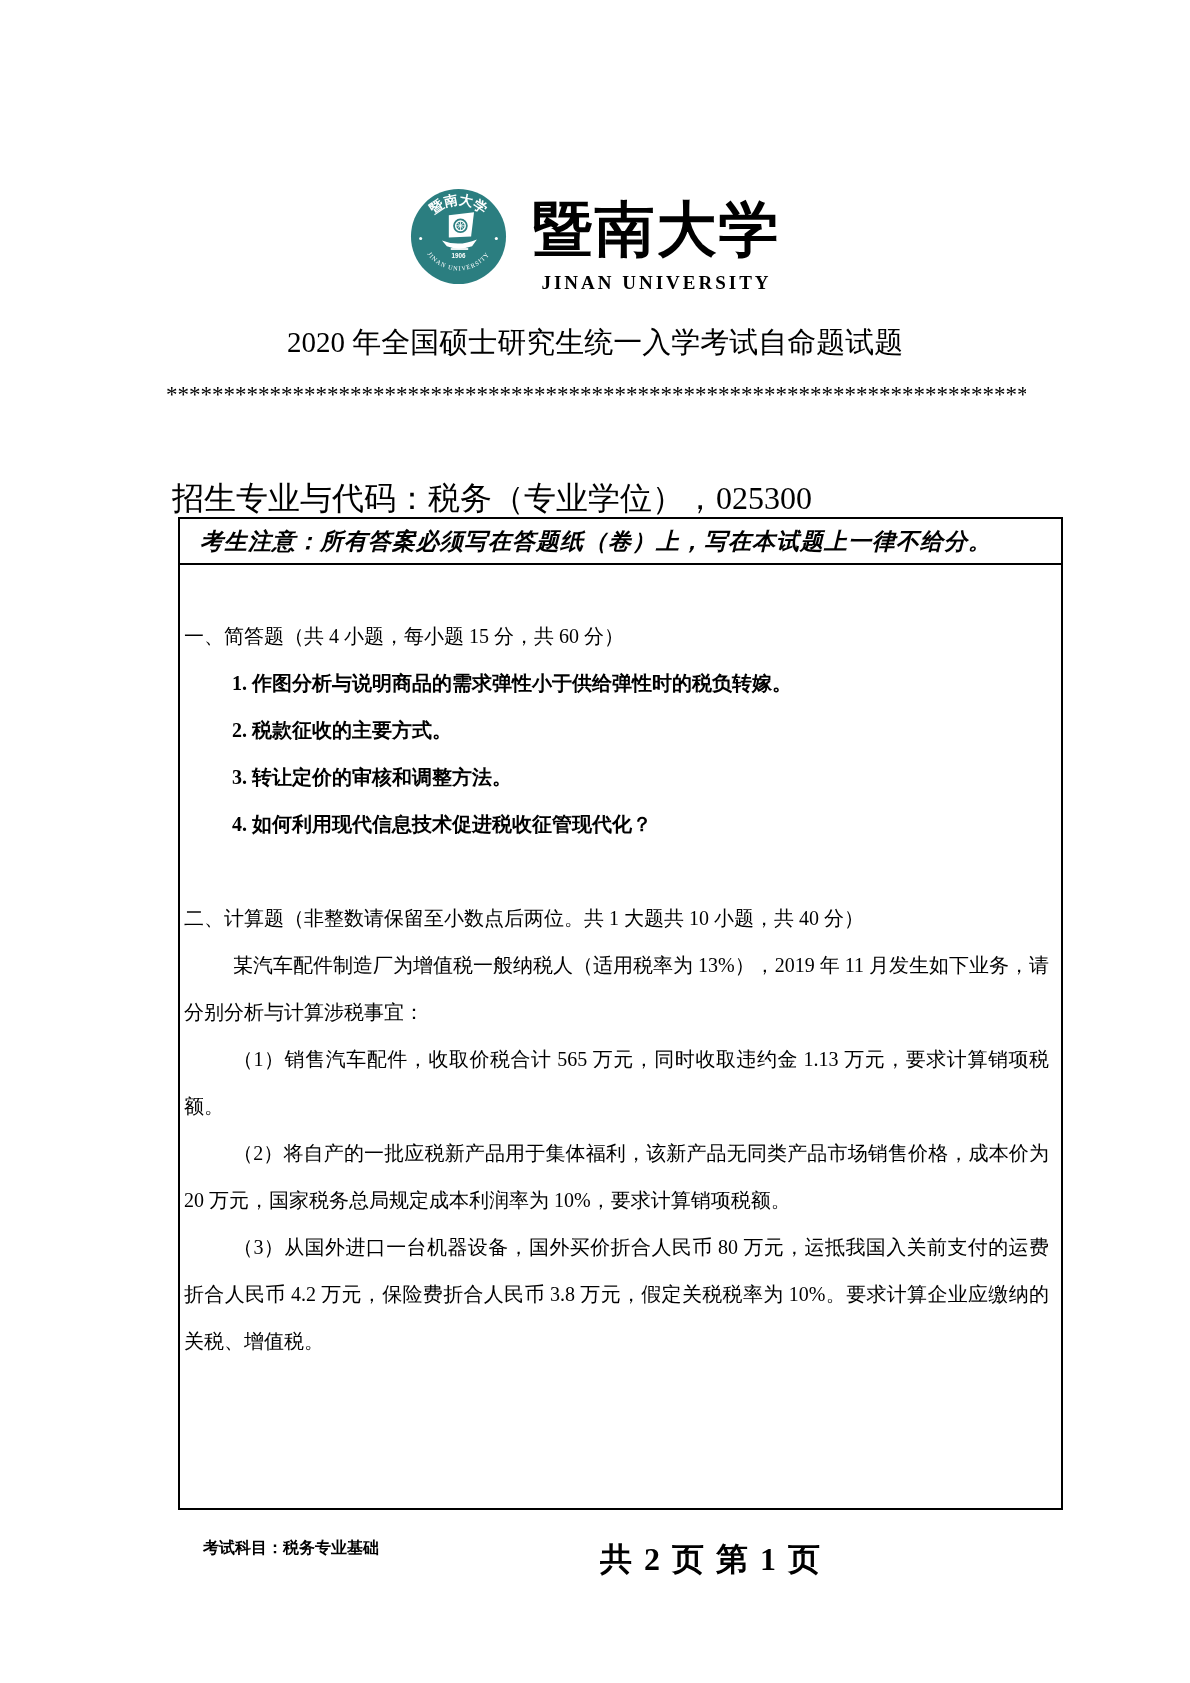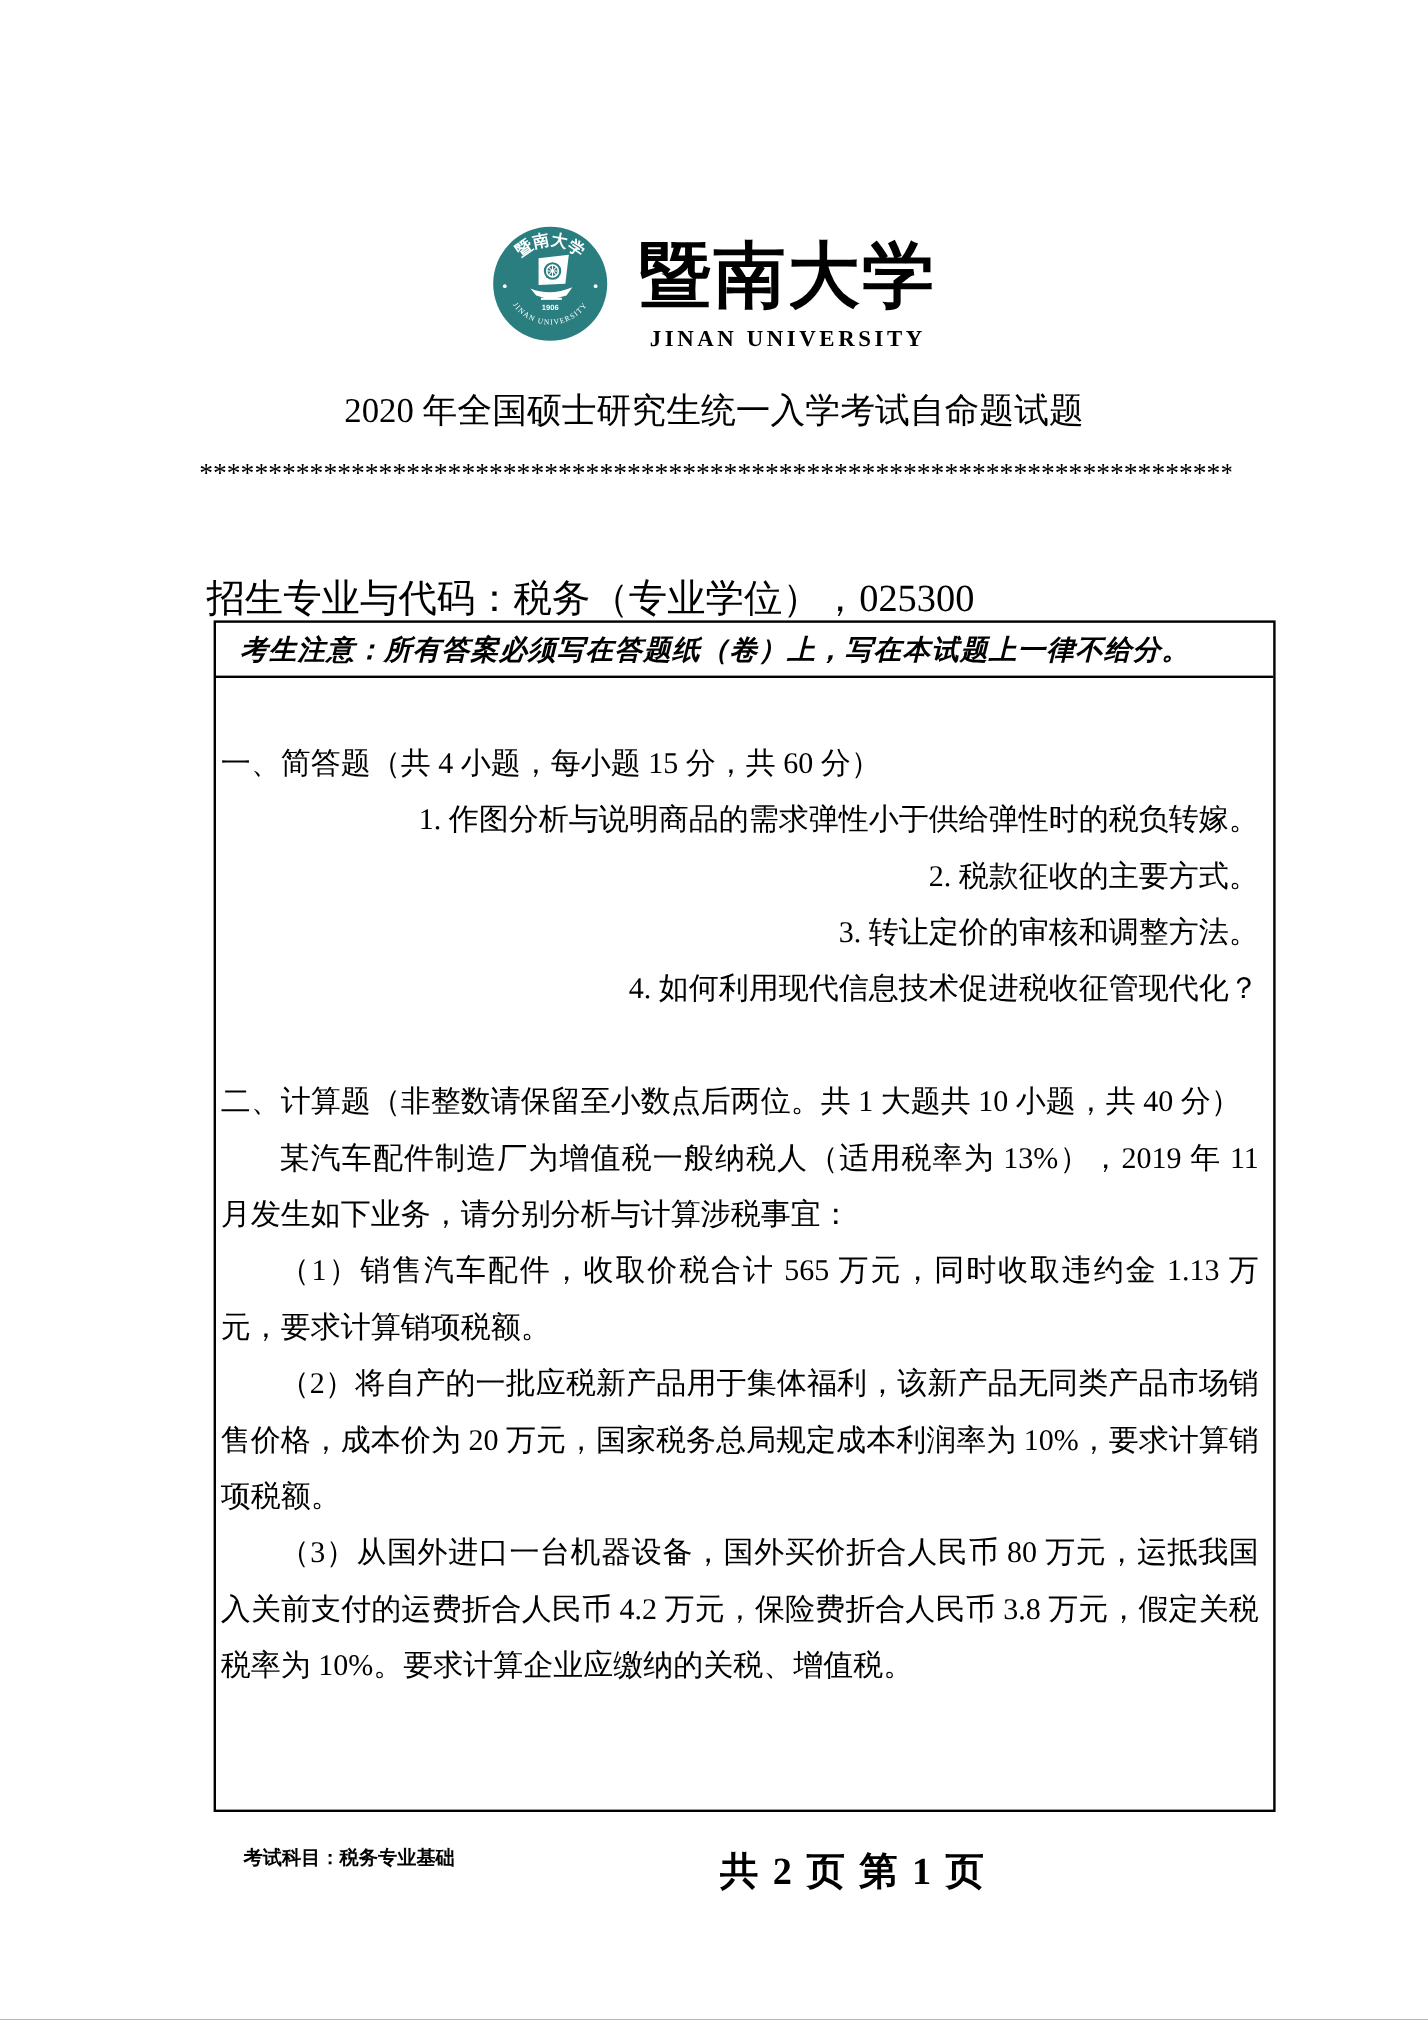--- a/index.html
+++ b/index.html
@@ -49,26 +49,26 @@
     border:2px solid #000;
   }
   .notice-row {
     height:46px; border-bottom:2px solid #000;
     display:flex; align-items:center; padding-left:20px;
     font-size:23px; font-weight:bold; font-style:italic;
     letter-spacing:1px;
   }
   .box-content {
     padding:48px 12px 0 4px;
-    font-size:25px; line-height:47px;
+    font-size:20px; line-height:47px;
     text-align:justify;
   }
   .section-heading { text-align:left; }
   .section-heading.second { margin-top:47px; }
-  .q-item { padding-left:48px; text-align:right; }
+  .q-item { padding-left:48px; text-align:left;font-weight:bold; }
   .q-para { text-indent:49px; }
 
   
   .footer-subject {
     position:absolute; top:1538px; left:172px;
     font-size:16px; font-weight:bold;
     font-family:"Liberation Sans","DejaVu Sans",sans-serif;
     margin-left:31px;
   }
   .footer-pages {

